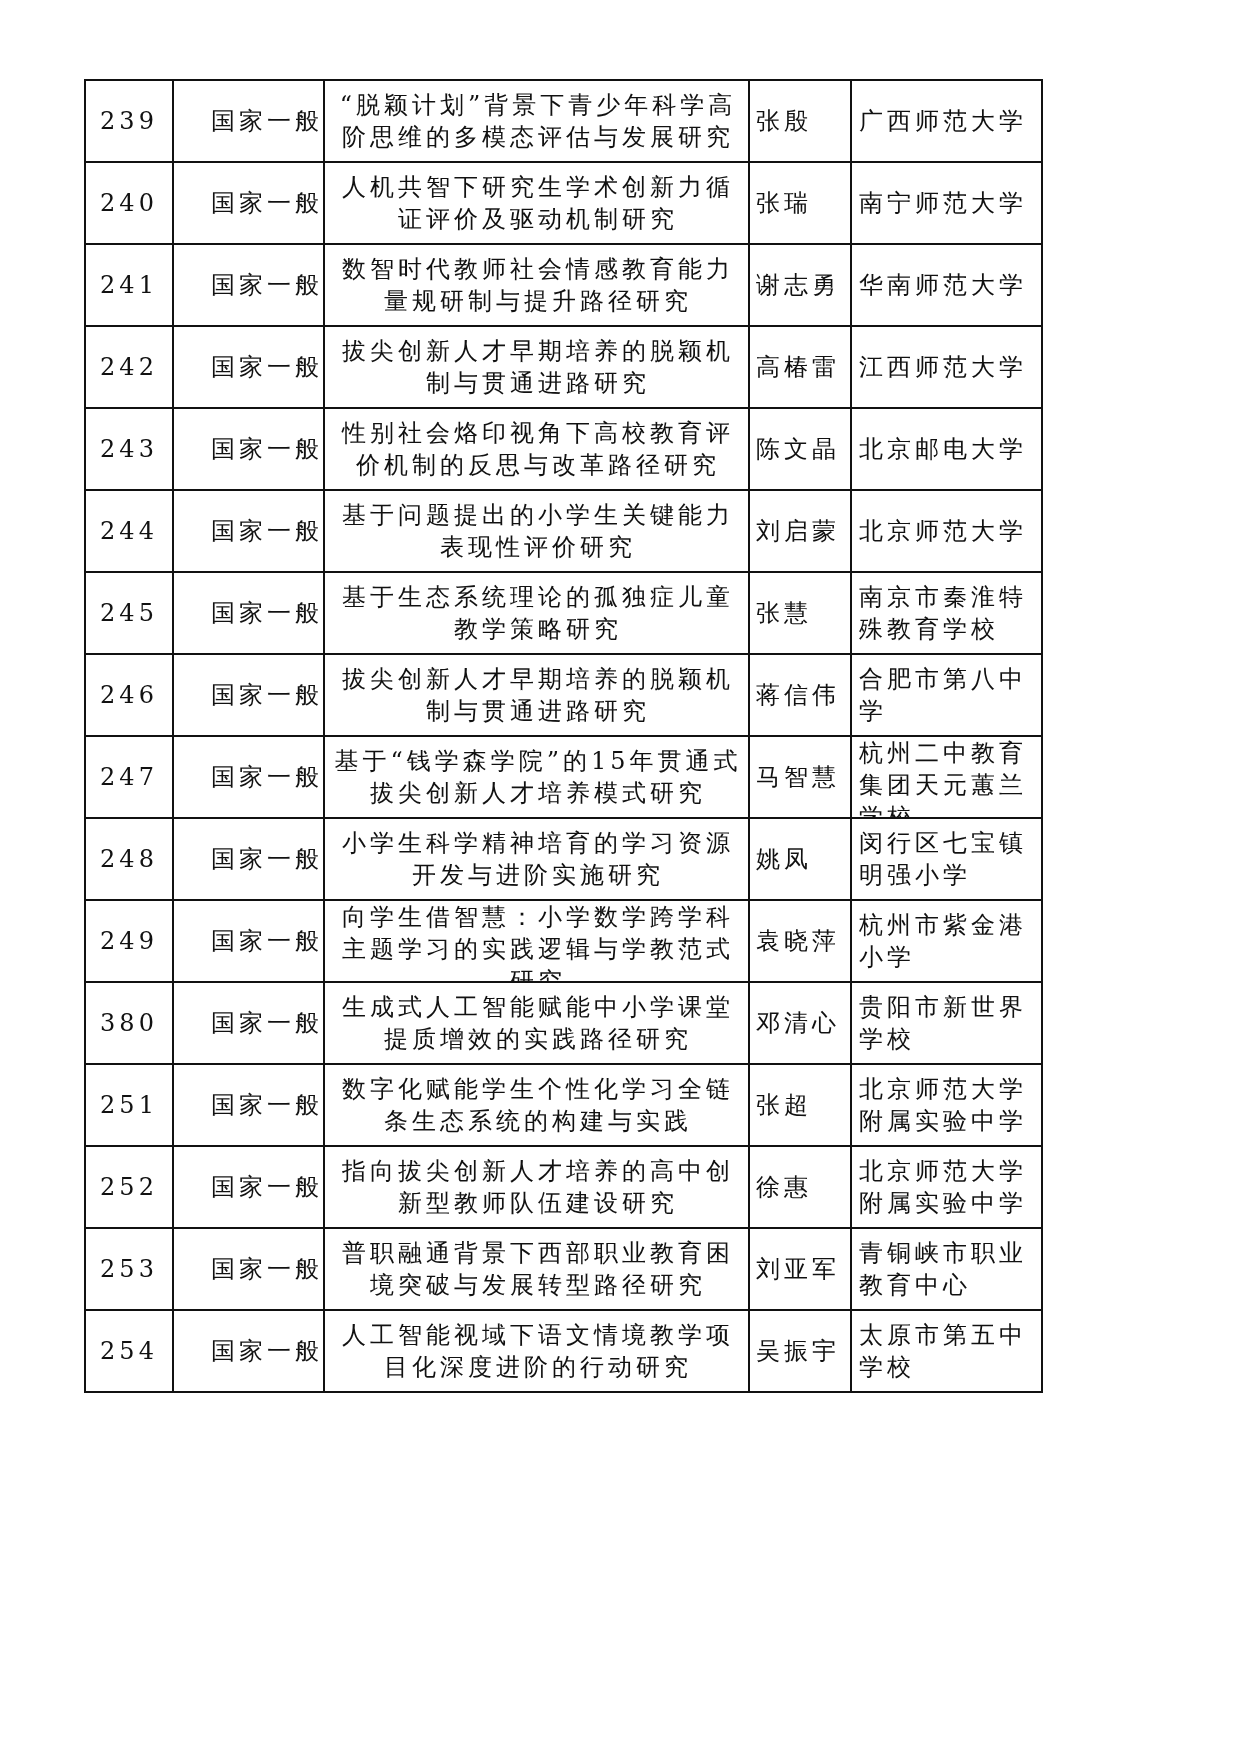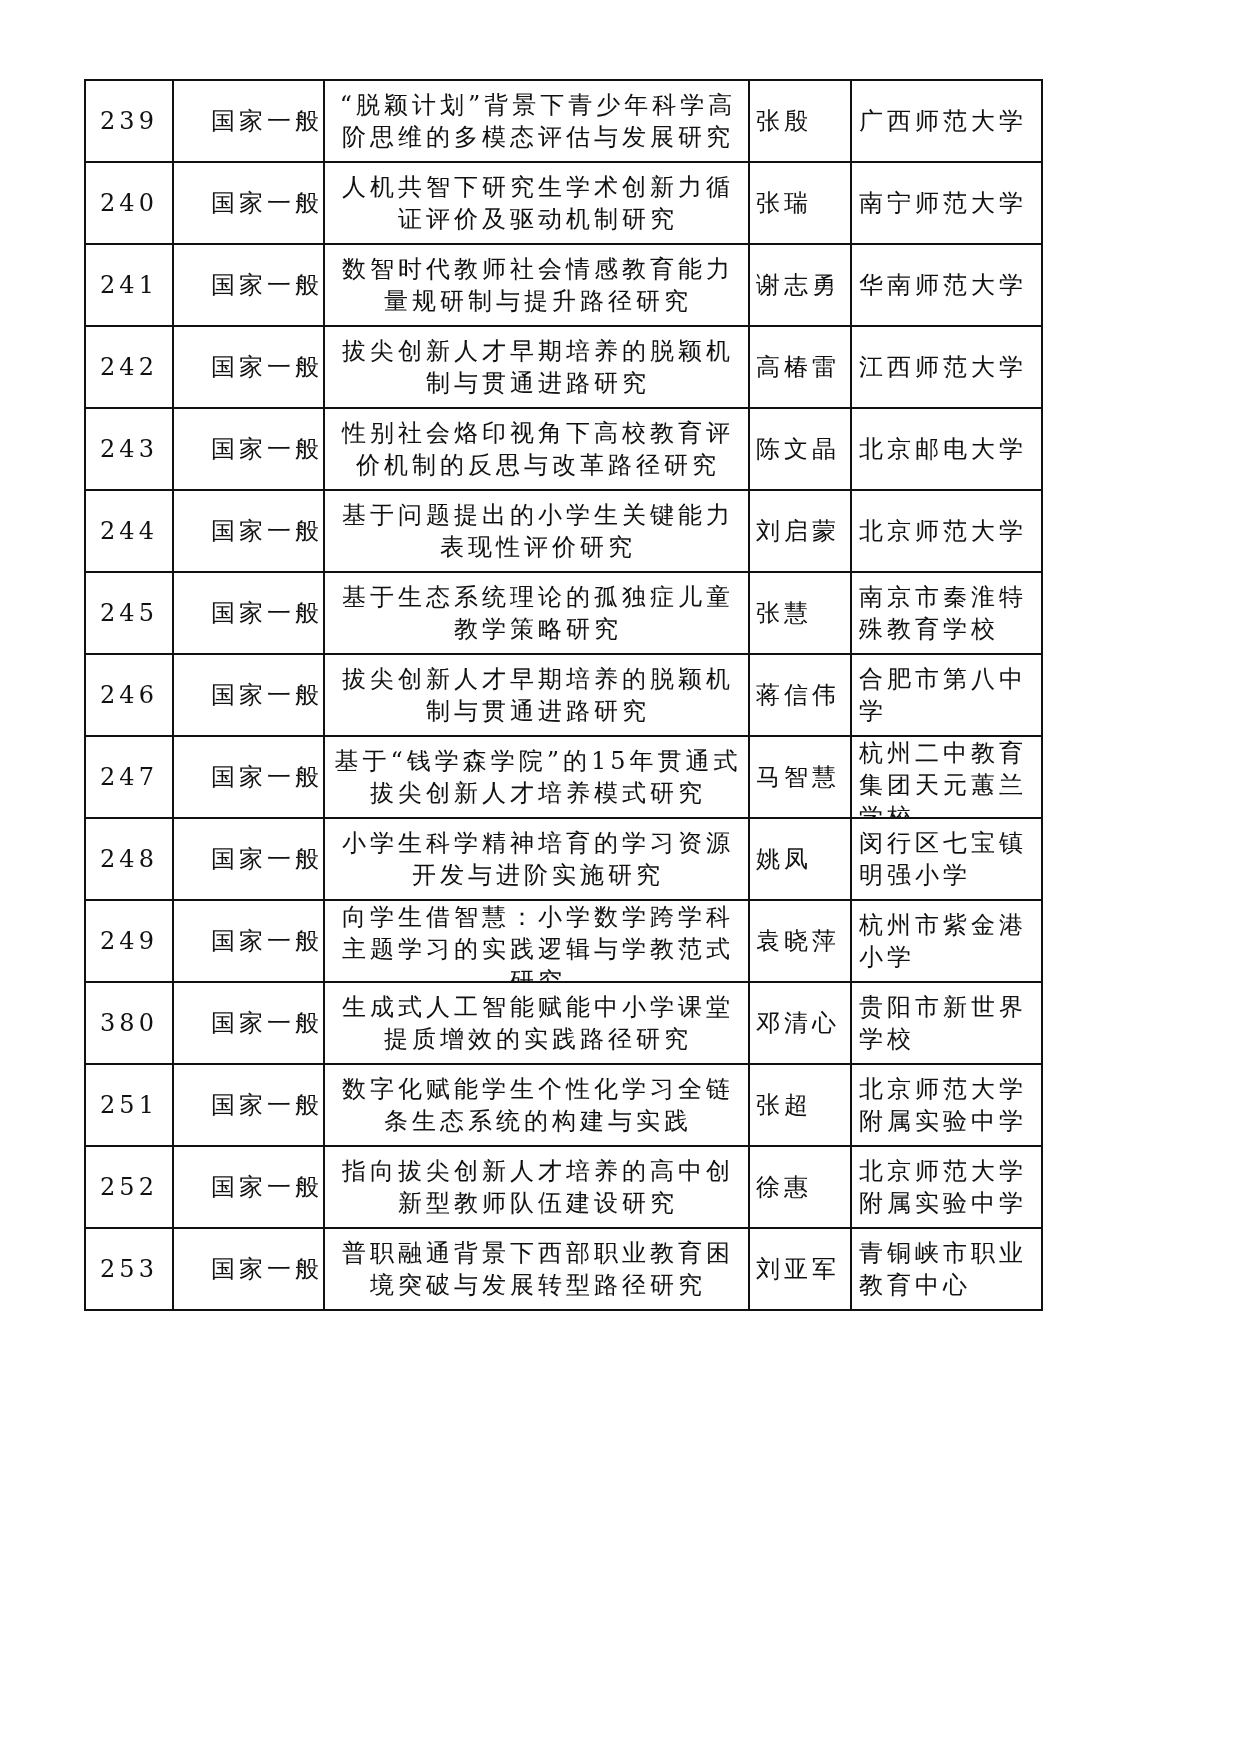--- a/index.html
+++ b/index.html
@@ -304,15 +304,32 @@
             <div class="cellwrap">普职融通背景下西部职业教育困境突破与发展转型路径研究</div>
           </td>
     <td class="name">
             <div class="cellwrap">刘亚军</div>
           </td>
     <td class="org">
             <div class="cellwrap">青铜峡市职业教育中心</div>
           </td>
   </tr>
 
+  <tr>
+    <td class="no">
+            <div class="cellwrap">254</div>
+          </td>
+    <td class="type">
+            <div class="cellwrap">国家一般</div>
+          </td>
+    <td class="title">
+            <div class="cellwrap">人工智能视域下语文情境教学项目化深度进阶的行动研究</div>
+          </td>
+    <td class="name">
+            <div class="cellwrap">吴振宇</div>
+          </td>
+    <td class="org">
+            <div class="cellwrap">太原市第五中学校</div>
+          </td>
+  </tr>
 </tbody>
   </table>
 </div>
 
 </body></html>

